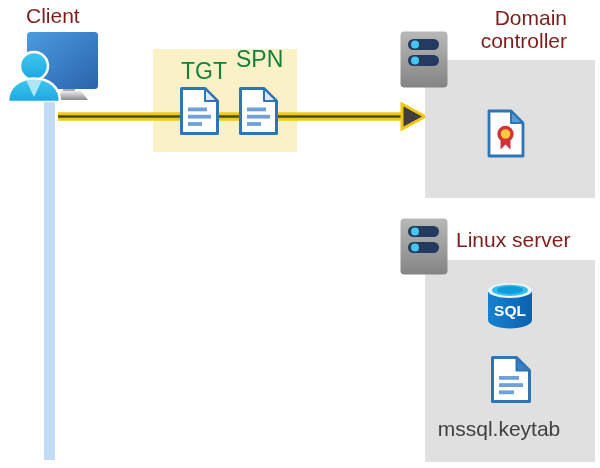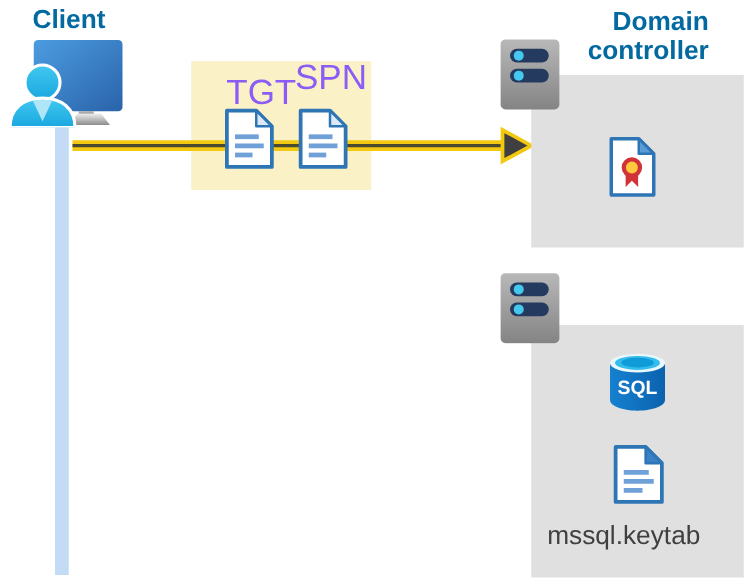--- a/index.html
+++ b/index.html
@@ -3,24 +3,24 @@
 <meta charset="utf-8">
 <style>
   * { margin: 0; padding: 0; box-sizing: border-box; }
   body { background: #ffffff; font-family: "Liberation Sans", sans-serif; }
   .stage {
     position: relative; width: 600px; height: 468px;
     background: #ffffff; overflow: hidden;
   }
   .abs { position: absolute; }
   .title {
-    font-weight: bold; font-size: 21px; line-height: 23px; color: #0369a1;
+    font-weight: normal; font-size: 21px; line-height: 23px; color: #7f1d1d;
     letter-spacing: 0px;
   }
-  .token-label { font-size: 28px; color: #8b5cf6; }
+  .token-label { font-size: 23px; color: #15803d; }
   .keytab-label { font-size: 21px; color: #404040; text-align: center; }
   .connector-v {
     left: 44px; top: 93px; width: 11px; height: 367px;
     background: #C4DBF6;
   }
   .token-box {
     left: 153px; top: 49px; width: 144px; height: 103px;
     background: #FAF1C6;
   }
   .gray-box { background: #E0E0E0; }
@@ -80,20 +80,21 @@
   </svg>
 
   <svg class="abs" style="left:487px; top:109px;" width="38" height="49" viewBox="0 0 38 49">
     <path d="M2,2 H24 L36,14 V47 H2 Z" fill="#FFFFFF" stroke="#2E75B6" stroke-width="2.8" stroke-linejoin="round"></path>
     <path d="M24,2 V14 H36 Z" fill="#5B9BD5" stroke="#2E75B6" stroke-width="2" stroke-linejoin="round"></path>
     <path d="M13.5,28 V40.5 L18.5,35.5 L23.5,40.5 V28 Z" fill="#D13438"></path>
     <circle cx="18.5" cy="25" r="6.5" fill="#FFC83D" stroke="#D13438" stroke-width="3.4"></circle>
   </svg>
 
   <div class="abs gray-box linux-box"></div>
+  <div class="abs title" style="left:456px; top:228px;">Linux server</div>
 
   <svg class="abs" style="left:400px; top:218px;" width="48" height="57" viewBox="0 0 48 57">
     <defs>
       <linearGradient id="srvGrad2" x1="0" y1="0" x2="0" y2="1">
         <stop offset="0" stop-color="#B8B8B8"></stop>
           <stop offset="1" stop-color="#848484"></stop>
       </linearGradient>
     </defs>
     <rect x="0.5" y="0.5" width="47" height="56" rx="4" fill="url(#srvGrad2)"></rect>
     <rect x="8" y="8" width="31" height="11" rx="5.5" fill="#243A5E"></rect>

